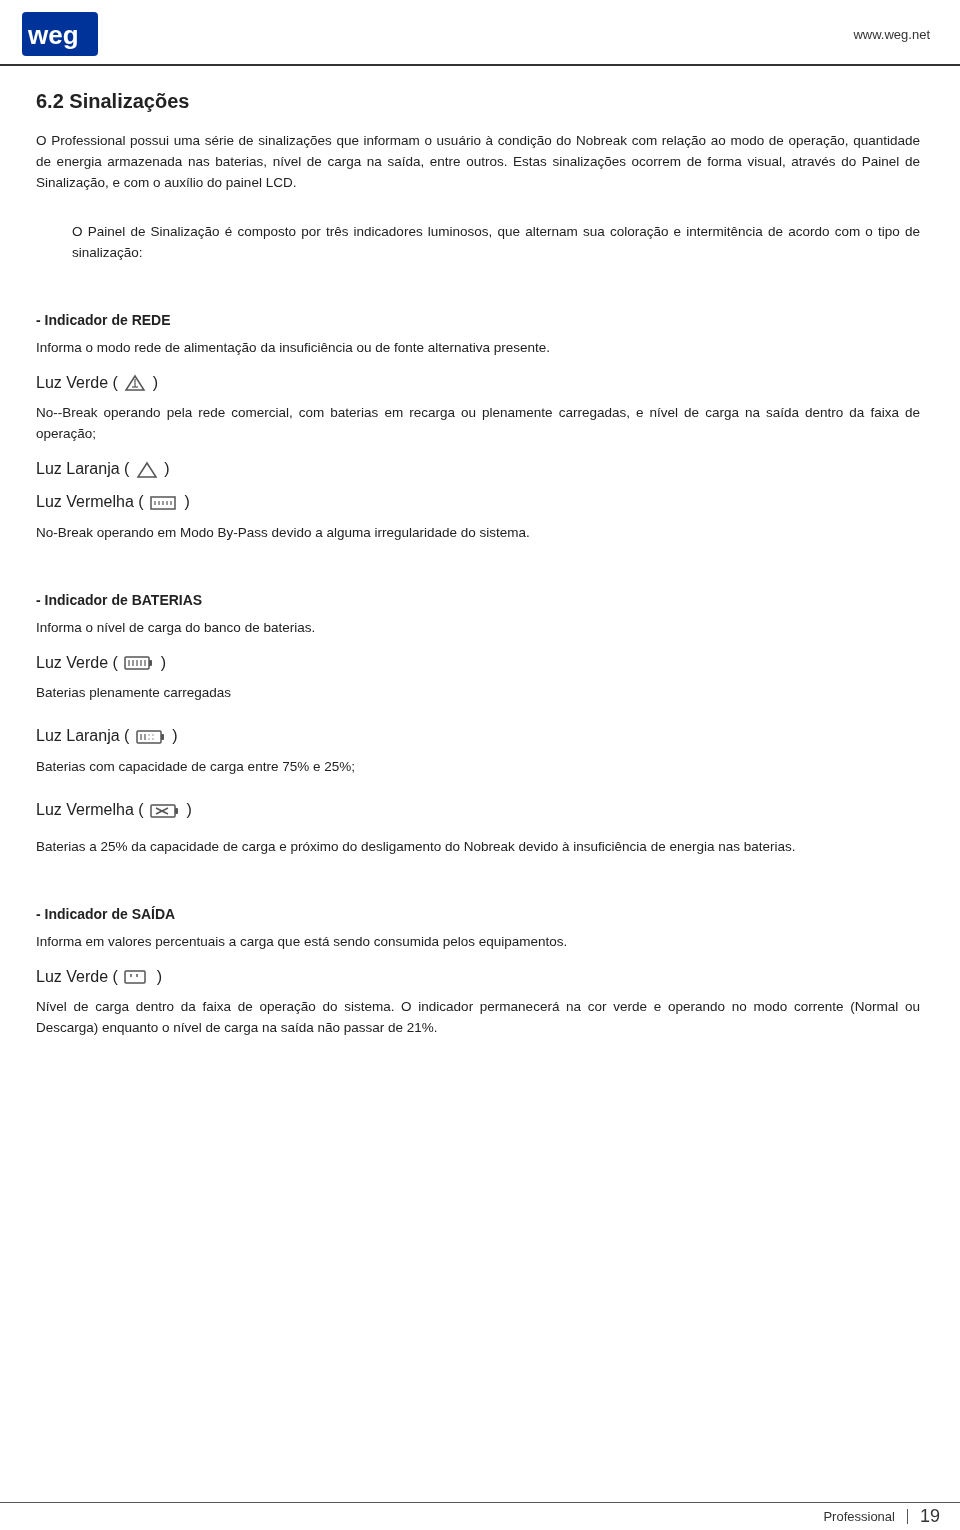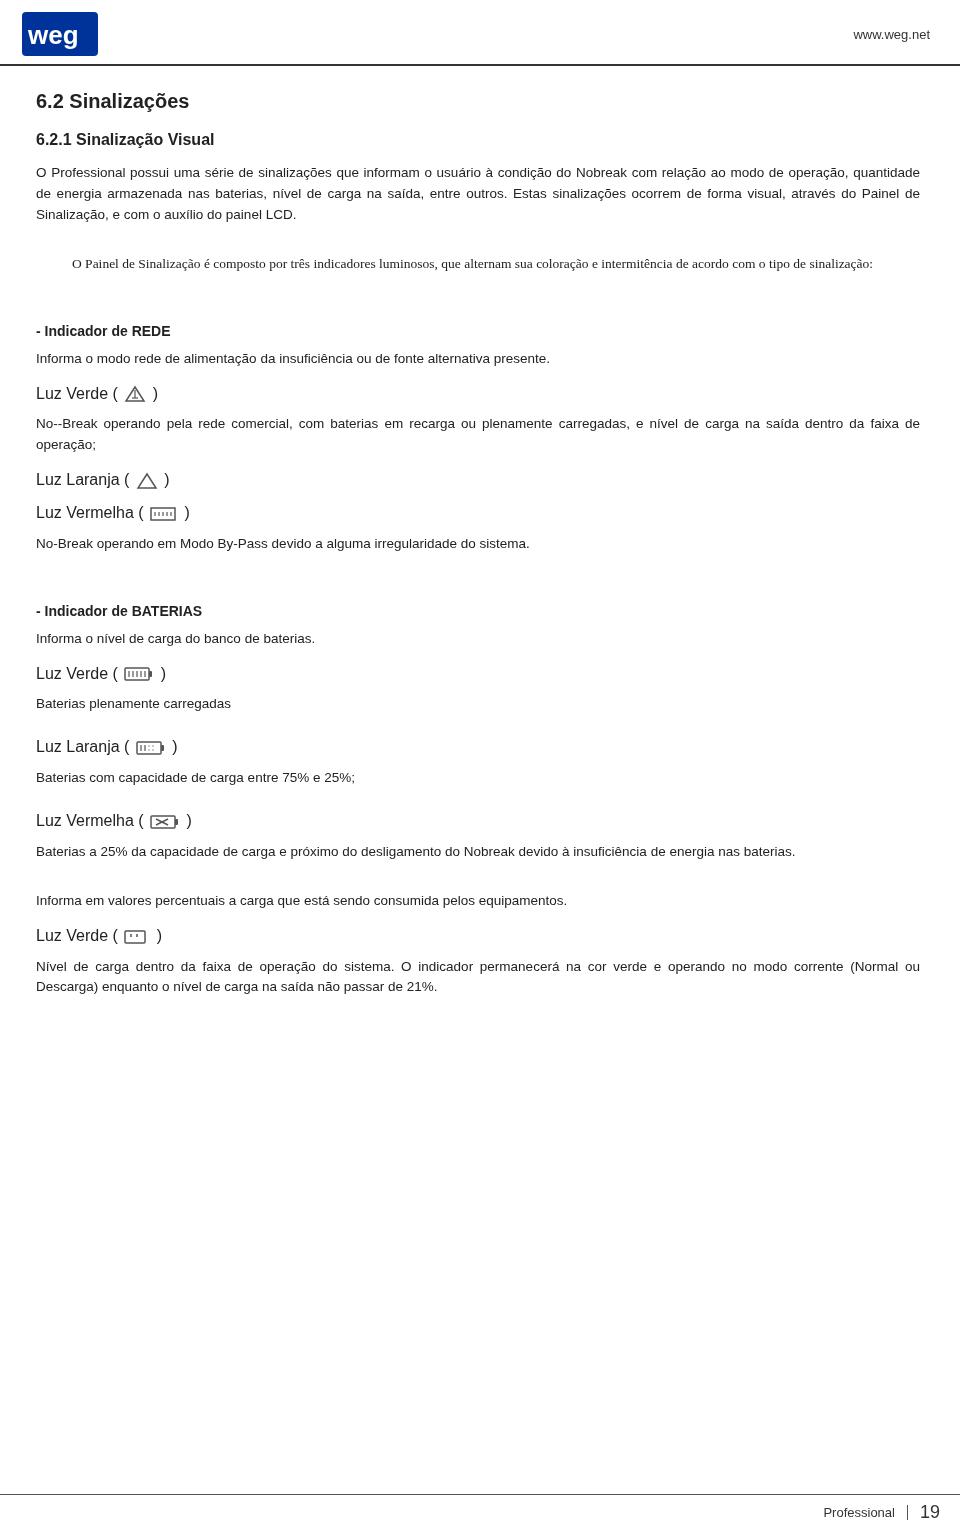--- a/index.html
+++ b/index.html
@@ -65,21 +65,20 @@
       margin-bottom: 12px;
     }
 
     .paragraph-indent {
       font-size: 13.5px;
       line-height: 1.55;
       color: #222;
       text-align: justify;
       margin-bottom: 12px;
       margin-left: 36px;
-      font-family: Liberation Serif, serif;
     }
 
     .indicator-label {
       font-size: 14px;
       font-weight: bold;
       color: #222;
       margin: 20px 0 10px 0;
     }
 
     .light-line {
@@ -94,21 +93,21 @@
     .footer {
       position: absolute;
       bottom: 0;
       left: 0;
       right: 0;
       border-top: 1.5px solid #555;
       display: flex;
       justify-content: flex-end;
       align-items: center;
       padding: 6px 20px;
-      height: 36px;
+      height: 28px;
     }
 
     .footer-content {
       display: flex;
       align-items: center;
       gap: 0;
     }
 
     .footer-professional {
       font-size: 13px;
@@ -150,21 +149,20 @@
       <text x="8" y="34" font-family="Arial" font-size="26" font-weight="bold" fill="white">weg</text>
     </svg>
   </div>
   <div class="website-url">www.weg.net</div>
 </div>
 
 <div class="content">
 
   <div class="section-title">6.2 Sinalizações</div>
 
-  <div class="subsection-title">6.2.1 Sinalização Visual</div>
 
   <div class="paragraph">O Professional possui uma série de sinalizações que informam o usuário à condição do Nobreak com relação ao modo de operação, quantidade de energia armazenada nas baterias, nível de carga na saída, entre outros. Estas sinalizações ocorrem de forma visual, através do Painel de Sinalização, e com o auxílio do painel LCD.</div>
 
   <div class="section-spacer"></div>
 
   <div class="paragraph-indent">O Painel de Sinalização é composto por três indicadores luminosos, que alternam sua coloração e intermitência de acordo com o tipo de sinalização:</div>
 
   <div class="section-spacer"></div>
 
   <div class="indicator-label">- Indicador de REDE</div>
@@ -265,24 +263,25 @@
       <svg width="30" height="18" viewBox="0 0 30 18" xmlns="http://www.w3.org/2000/svg">
         <rect x="1" y="3" width="24" height="12" fill="none" stroke="#555" stroke-width="1.5" rx="1"></rect>
         <rect x="25" y="6" width="3" height="6" fill="#555" rx="1"></rect>
 
         <line x1="6" y1="6" x2="18" y2="12" stroke="#555" stroke-width="1.5"></line>
         <line x1="18" y1="6" x2="6" y2="12" stroke="#555" stroke-width="1.5"></line>
       </svg>
     </span>
     <span> )</span>
   </div>
-  <div class="paragraph" style="margin-top:8px;">Baterias a 25% da capacidade de carga e próximo do desligamento do Nobreak devido à insuficiência de energia nas baterias.</div>
+  <div class="paragraph" style="margin-top:14px;">Baterias a 25% da capacidade de carga e próximo do desligamento do Nobreak devido à insuficiência de energia nas baterias.</div>
 
   <div class="section-spacer"></div>
 
+  <div class="indicator-label">- Indicador de SAÍDA</div>
 
   <div class="paragraph">Informa em valores percentuais a carga que está sendo consumida pelos equipamentos.</div>
 
   <div class="light-line">
     <span>Luz Verde ( </span>
     <span class="inline-icon">
       <svg width="26" height="18" viewBox="0 0 26 18" xmlns="http://www.w3.org/2000/svg">
 
         <rect x="1" y="3" width="20" height="12" fill="none" stroke="#555" stroke-width="1.5" rx="1"></rect>
 

